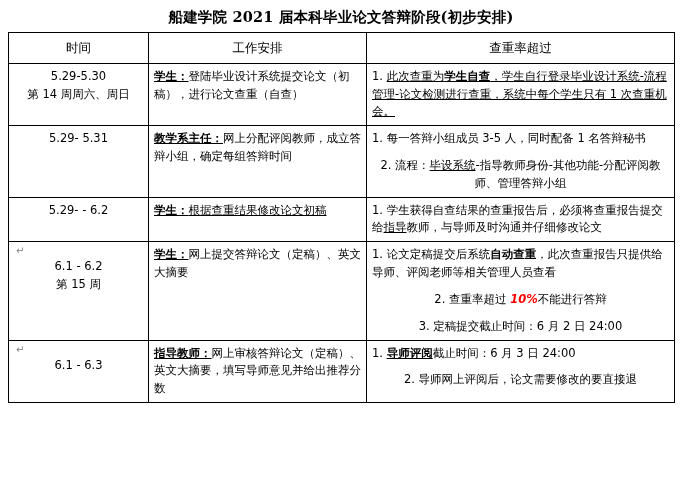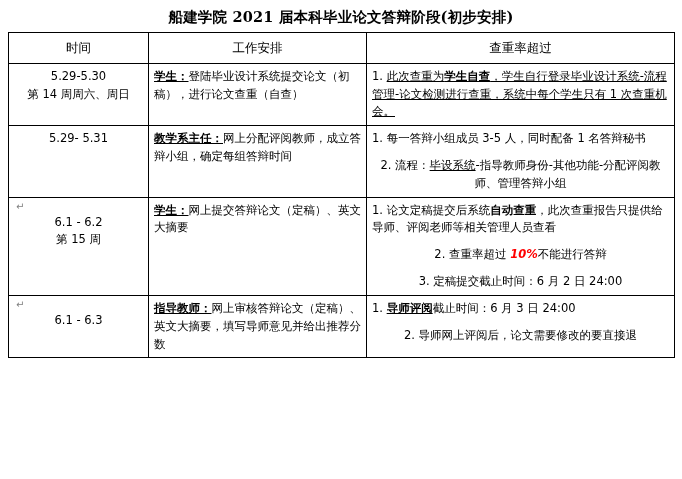--- a/index.html
+++ b/index.html
@@ -105,20 +105,27 @@
         </tr>
         <tr>
           <td class="time-cell"><span>5.29- 5.31</span></td>
           <td><span class="bu">教学系主任：</span><span>网上分配评阅教师，成立答辩小组，确定每组答辩时间</span></td>
           <td>
             <div class="para"><span>1. </span><span>每一答辩小组成员 3-5 人，同时配备 1 名答辩秘书</span></div>
             <div class="para"><span>2. </span><span>流程：</span><span class="u">毕设系统</span><span>-指导教师身份-其他功能-分配评阅教师、管理答辩小组</span></div>
           </td>
         </tr>
         <tr>
+          <td class="time-cell"><span>5.29- - 6.2</span></td>
+          <td><span class="bu">学生：</span><span class="u">根据查重结果修改论文初稿</span></td>
+          <td>
+            <div class="para"><span>1. </span><span>学生获得自查结果的查重报告后，必须将查重报告提交给</span><span class="u">指导</span><span>教师，与导师及时沟通并仔细修改论文</span></div>
+          </td>
+        </tr>
+        <tr>
           <td class="time-cell"><span class="marker">↵</span><span>6.1 - 6.2</span><span class="line2">第 15 周</span></td>
           <td><span class="bu">学生：</span><span>网上提交答辩论文（定稿）、英文大摘要</span></td>
           <td>
             <div class="para"><span>1. </span><span>论文定稿提交后系统</span><span class="b">自动查重</span><span>，此次查重报告只提供给导师、评阅老师等相关管理人员查看</span></div>
             <div class="para"><span>2. </span><span>查重率超过 </span><span class="red">10%</span><span>不能进行答辩</span></div>
             <div class="para"><span>3. </span><span>定稿提交截止时间：6 月 2 日 24:00</span></div>
           </td>
         </tr>
         <tr>
           <td class="time-cell"><span class="marker">↵</span><span>6.1 - 6.3</span></td>

